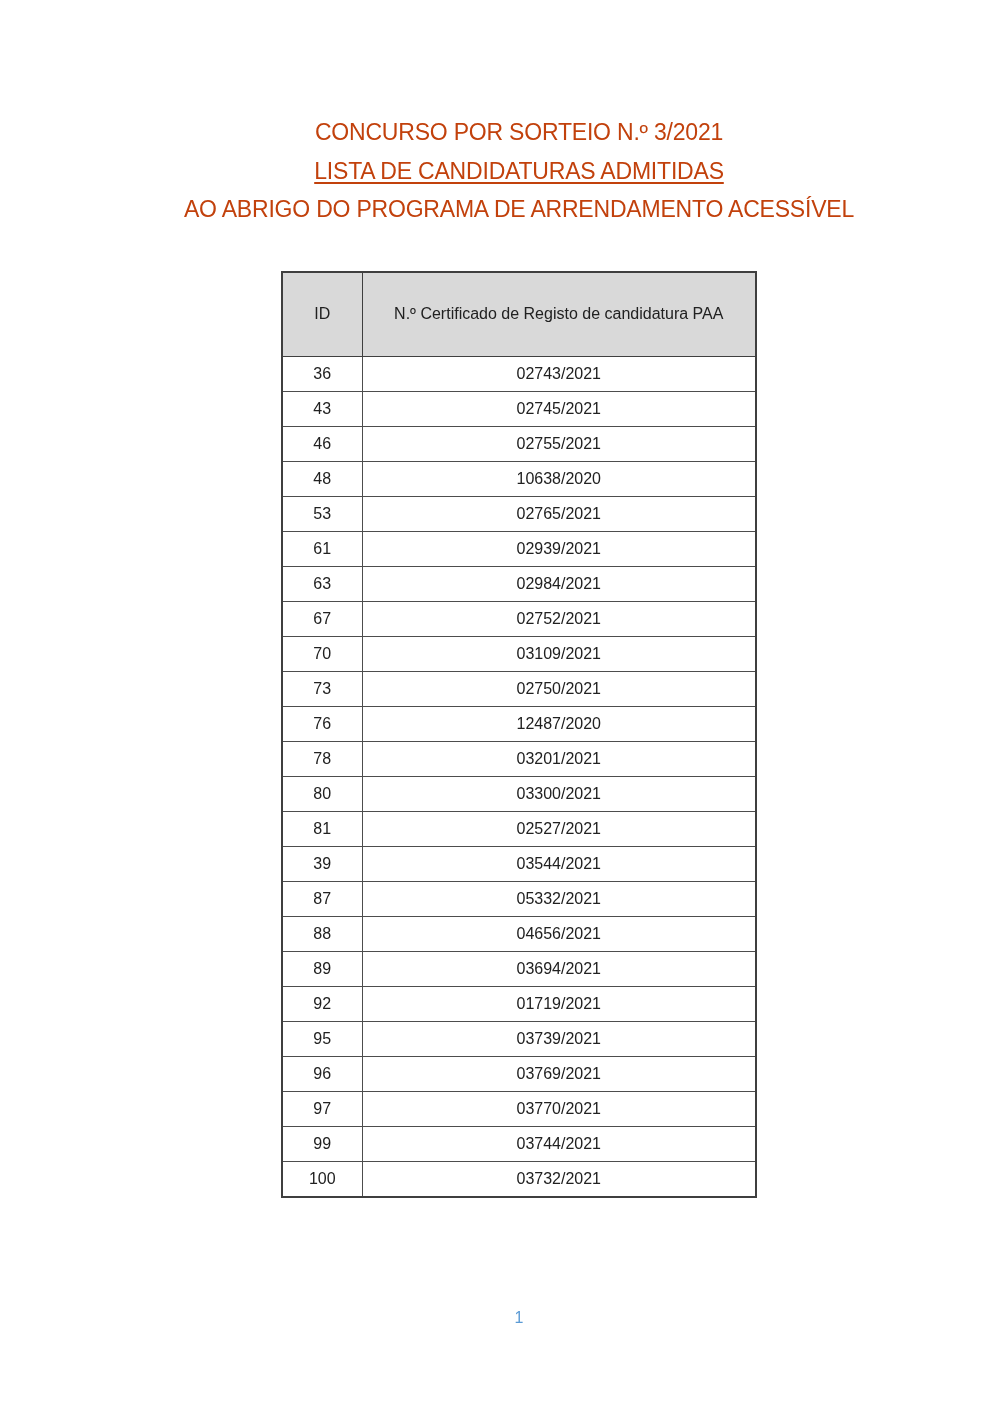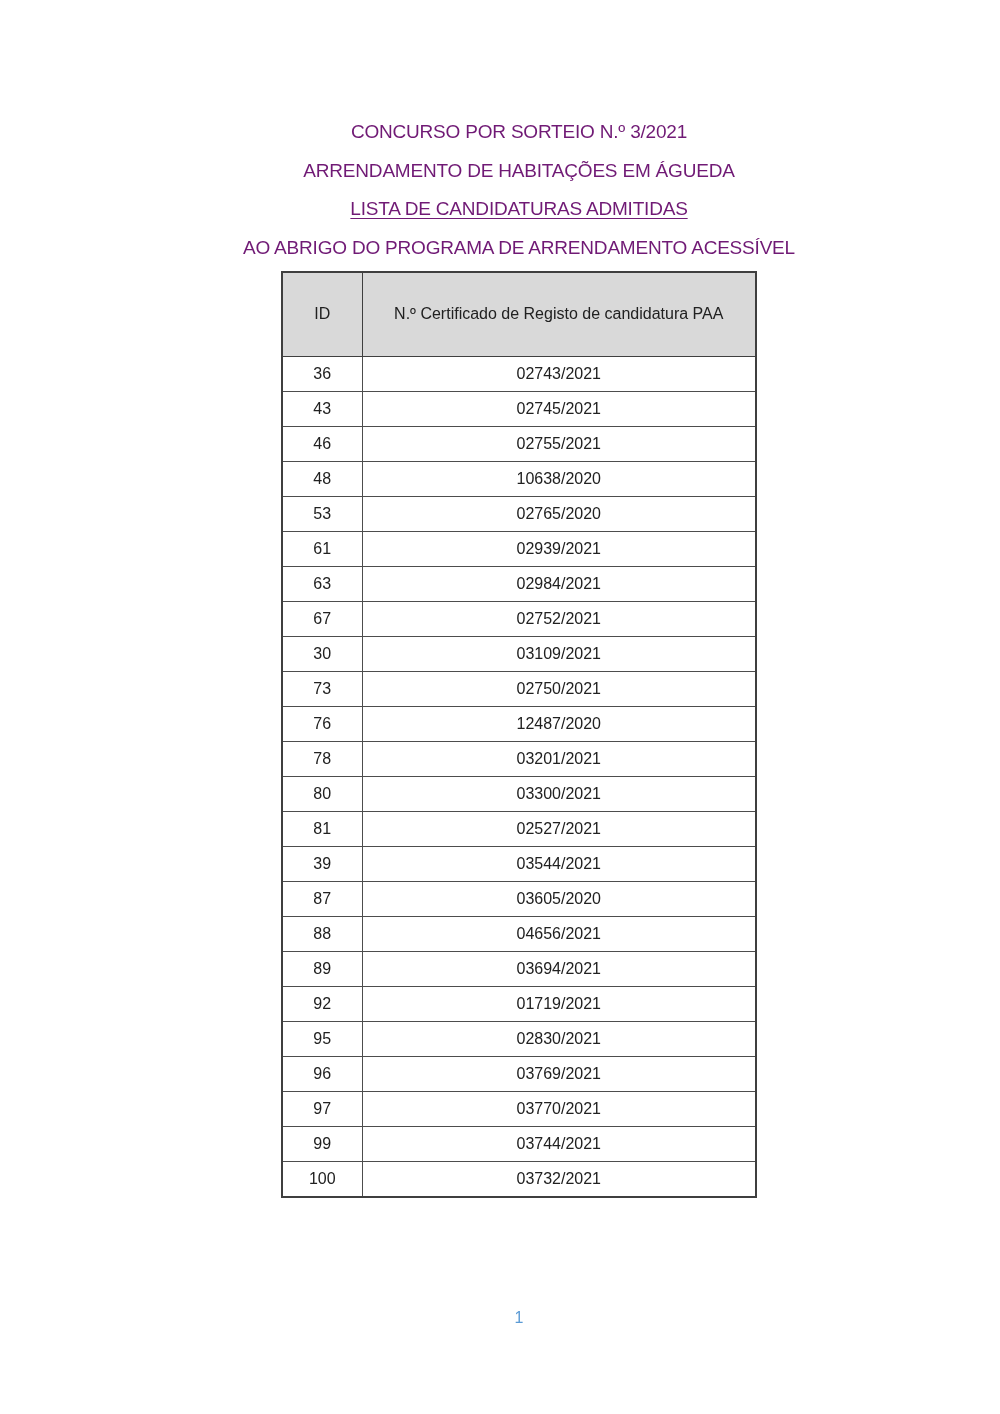--- a/index.html
+++ b/index.html
@@ -26,24 +26,24 @@
   }
   
   .titles {
     position: absolute;
     top: 113px;
     left: 38px;
     width: 962px;
     text-align: center;
   }
   .title-line {
-    font-size: 19px;
+    font-size: 23px;
     line-height: 38.5px;
     letter-spacing: -0.2px;
-    color: #701a75;
+    color: #c2410c;
     white-space: nowrap;
   }
   .title-line.underlined {
     text-decoration: underline;
     text-underline-offset: 3px;
   }
   
   table.candidates {
     position: absolute;
     left: 281px;
@@ -84,21 +84,20 @@
     line-height: 20px;
   }
 </style>
 </head>
 <body>
 
 <div class="page">
 
   <header class="titles">
     <div class="title-line">CONCURSO POR SORTEIO N.º 3/2021</div>
-    <div class="title-line">ARRENDAMENTO DE HABITAÇÕES EM ÁGUEDA</div>
     <div class="title-line underlined">LISTA DE CANDIDATURAS ADMITIDAS</div>
     <div class="title-line">AO ABRIGO DO PROGRAMA DE ARRENDAMENTO ACESSÍVEL</div>
   </header>
 
   <table class="candidates">
     <colgroup>
       <col class="col-id">
       <col class="col-cert">
     </colgroup>
     <thead>
@@ -119,36 +118,36 @@
         <tr>
           <td>46</td>
           <td>02755/2021</td>
         </tr>
         <tr>
           <td>48</td>
           <td>10638/2020</td>
         </tr>
         <tr>
           <td>53</td>
-          <td>02765/2020</td>
+          <td>02765/2021</td>
         </tr>
         <tr>
           <td>61</td>
           <td>02939/2021</td>
         </tr>
         <tr>
           <td>63</td>
           <td>02984/2021</td>
         </tr>
         <tr>
           <td>67</td>
           <td>02752/2021</td>
         </tr>
         <tr>
-          <td>30</td>
+          <td>70</td>
           <td>03109/2021</td>
         </tr>
         <tr>
           <td>73</td>
           <td>02750/2021</td>
         </tr>
         <tr>
           <td>76</td>
           <td>12487/2020</td>
         </tr>
@@ -163,37 +162,37 @@
         <tr>
           <td>81</td>
           <td>02527/2021</td>
         </tr>
         <tr>
           <td>39</td>
           <td>03544/2021</td>
         </tr>
         <tr>
           <td>87</td>
-          <td>03605/2020</td>
+          <td>05332/2021</td>
         </tr>
         <tr>
           <td>88</td>
           <td>04656/2021</td>
         </tr>
         <tr>
           <td>89</td>
           <td>03694/2021</td>
         </tr>
         <tr>
           <td>92</td>
           <td>01719/2021</td>
         </tr>
         <tr>
           <td>95</td>
-          <td>02830/2021</td>
+          <td>03739/2021</td>
         </tr>
         <tr>
           <td>96</td>
           <td>03769/2021</td>
         </tr>
         <tr>
           <td>97</td>
           <td>03770/2021</td>
         </tr>
         <tr>

